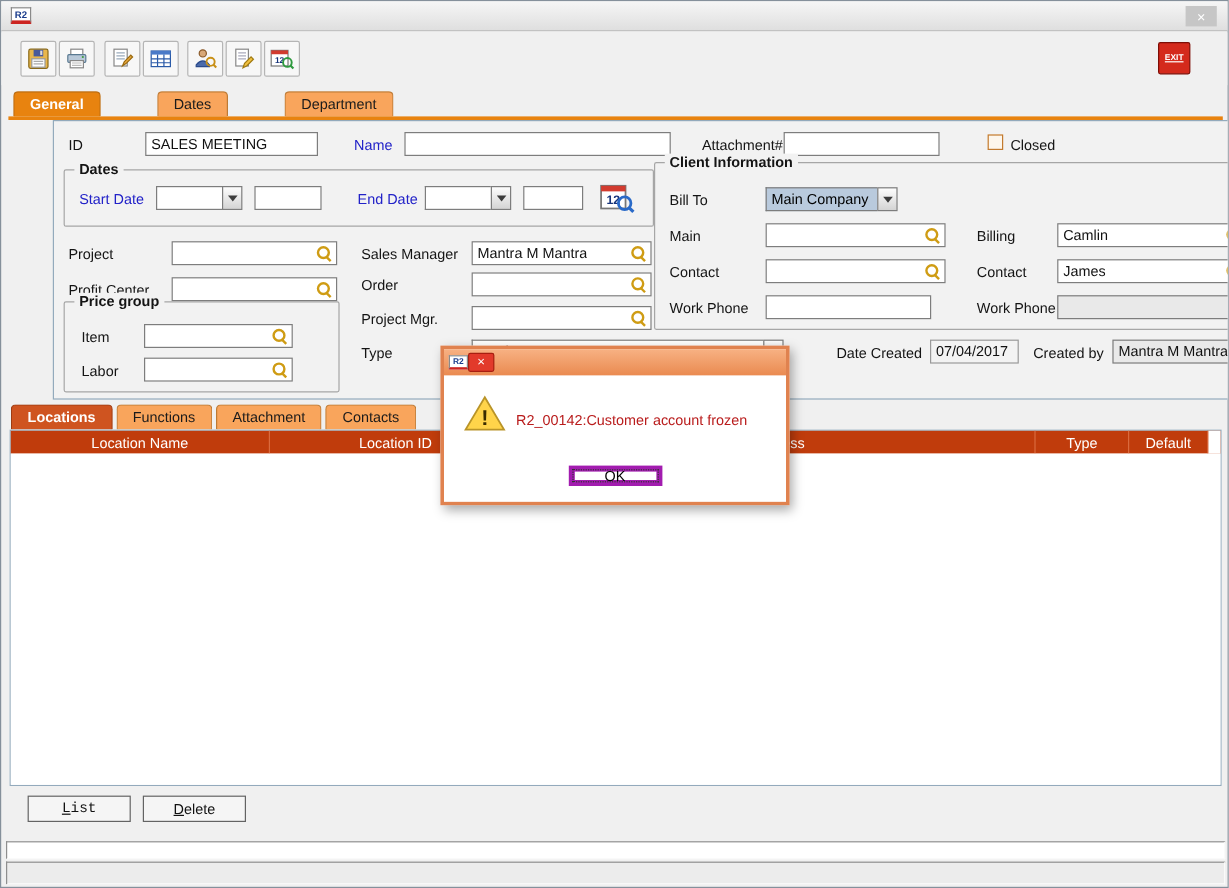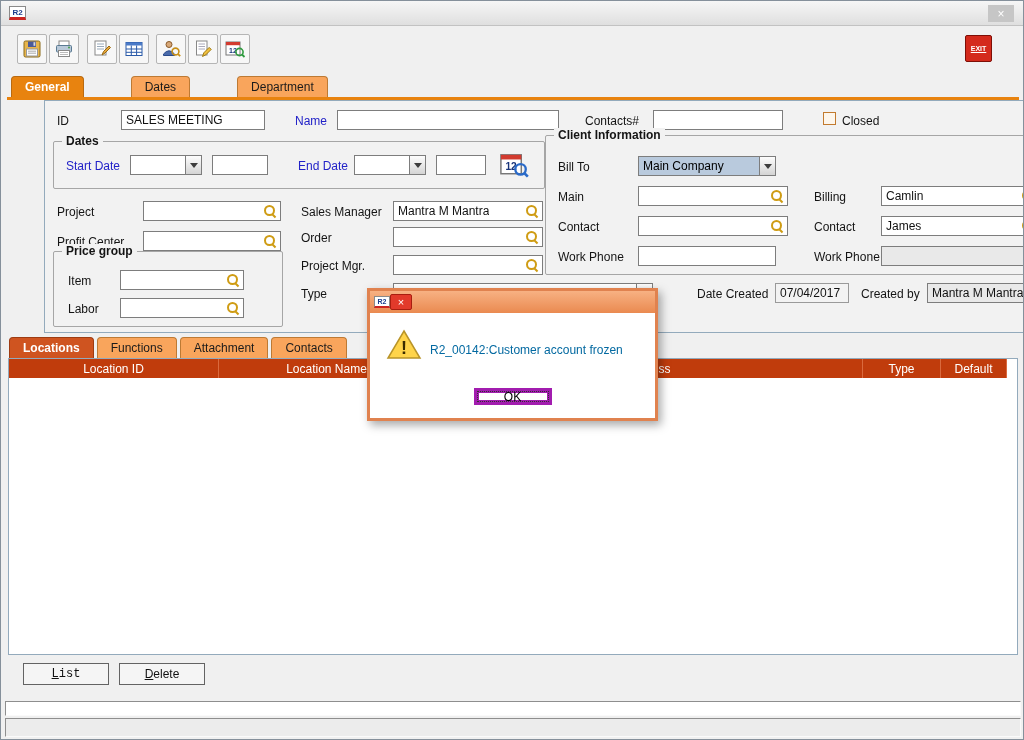--- a/index.html
+++ b/index.html
@@ -84,21 +84,21 @@
   .dialog { position:absolute; left:366px; top:287px; width:291px; height:133px; background:#fff;
             border:3px solid #e0824f; box-shadow:3px 4px 9px rgba(0,0,0,.35); z-index:60; }
   .dlg-title { position:relative; height:22px; background:linear-gradient(#f7b183,#ea8a50);
                display:flex; align-items:center; padding:0 4px; }
   .dlg-icon { width:16px; height:12px; background:#fff; border:1px solid #8a8a8a; border-bottom:2px solid #cc2420;
               font-size:7px; font-weight:bold; color:#1a3c8c; display:flex; align-items:center; justify-content:center; }
   .dlg-title-text { flex:1; text-align:center; font-size:13px; color:#5c2a04; }
   .dlg-close { width:22px; height:16px; background:#e23a2b; border:1px solid #a81e10; border-radius:2px;
                color:#fff; font-size:11px; display:flex; align-items:center; justify-content:center; }
   .dlg-body { position:relative; width:100%; height:105px; background:#fff; }
-  .dlg-msg { position:absolute; left:60px; top:30px; font-size:12px; color:#0369a1; white-space:nowrap; }
+  .dlg-msg { position:absolute; left:60px; top:30px; font-size:12px; color:#b91c1c; white-space:nowrap; }
   .ok-btn { position:absolute; left:50%; transform:translateX(-50%); bottom:13px; width:78px; height:17px;
             background:#fff; border:5px solid #a21caf; font-size:12px; display:flex; align-items:center;
             justify-content:center; outline:1px dotted #333; outline-offset:-4px; }
 </style>
 </head>
 <body>
 
 <div class="window">
 
   <div class="titlebar">
@@ -185,21 +185,21 @@
   <div class="panel" style="left:3px; top:99px; width:1010px; height:233px;margin-left:40px;">
 
     <div class="lbl" style="left:12px; top:13px;">ID</div>
     <div class="field" style="left:76px; top:9px; width:144px;">
       <span class="fv">SALES MEETING</span>
     </div>
     <div class="lbl blue" style="left:250px; top:13px;">Name</div>
     <div class="field" style="left:292px; top:9px; width:222px;">
       <span class="fv"></span>
     </div>
-    <div class="lbl" style="left:540px; top:13px;">Contacts#</div>
+    <div class="lbl" style="left:540px; top:13px;">Attachment#</div>
     <div class="field" style="left:608px; top:9px; width:130px;">
       <span class="fv"></span>
     </div>
     <div class="chk" style="left:778px; top:11px;"></div>
     <div class="lbl" style="left:797px; top:13px;">Closed</div>
 
     <div class="group" style="left:8px; top:40px; width:492px; height:48px;">
       <div class="legend">Dates</div>
       <div class="lbl blue" style="left:12px; top:17px;">Start Date</div>
       <div class="combo" style="left:76px; top:13px; width:72px;">
@@ -225,21 +225,21 @@
           <circle cx="15.5" cy="13" r="3.6" fill="none" stroke="#2a6ac8" stroke-width="1.6"></circle>
           <line x1="18" y1="15.5" x2="20.5" y2="18" stroke="#2a6ac8" stroke-width="1.8"></line>
         </svg>
       </div>
     </div>
 
     <div class="group" style="left:500px; top:34px; width:502px; height:140px;">
       <div class="legend">Client Information</div>
 
       <div class="lbl" style="left:12px; top:24px;">Bill To</div>
-      <div class="combo" style="left:92px; top:20px; width:138px;justify-content:center;">
+      <div class="combo" style="left:92px; top:20px; width:110px;justify-content:center;">
         <div class="cfield sel">Main Company</div>
         <div class="cbtn"></div>
       </div>
 
       <div class="lbl" style="left:12px; top:54px;">Main</div>
       <div class="field" style="left:92px; top:50px; width:150px;">
         <span class="fv"></span>
         <span class="mag"></span>
       </div>
       <div class="lbl" style="left:268px; top:54px;">Billing</div>
@@ -327,22 +327,22 @@
 
   <div class="tabs" style="left:8px; top:336px;">
     <div class="tab active-red">Locations</div>
     <div class="tab">Functions</div>
     <div class="tab">Attachment</div>
     <div class="tab">Contacts</div>
   </div>
 
   <div class="panel" style="left:7px; top:357px; width:1010px; height:297px; background:#fff;">
     <div class="thead">
+      <div class="th" style="width:216px;">Location Name</div>
       <div class="th" style="width:210px;">Location ID</div>
-      <div class="th" style="width:216px;">Location Name</div>
       <div class="th" style="width:428px;">Address</div>
       <div class="th" style="width:78px;">Type</div>
       <div class="th" style="width:66px;">Default</div>
       <div class="th fill"></div>
     </div>
     <div class="tbody"></div>
   </div>
 
   <div class="pbtn" style="left:22px; top:662px; width:86px;font-family:Liberation Mono, monospace;">
     <span class="t">List</span>

